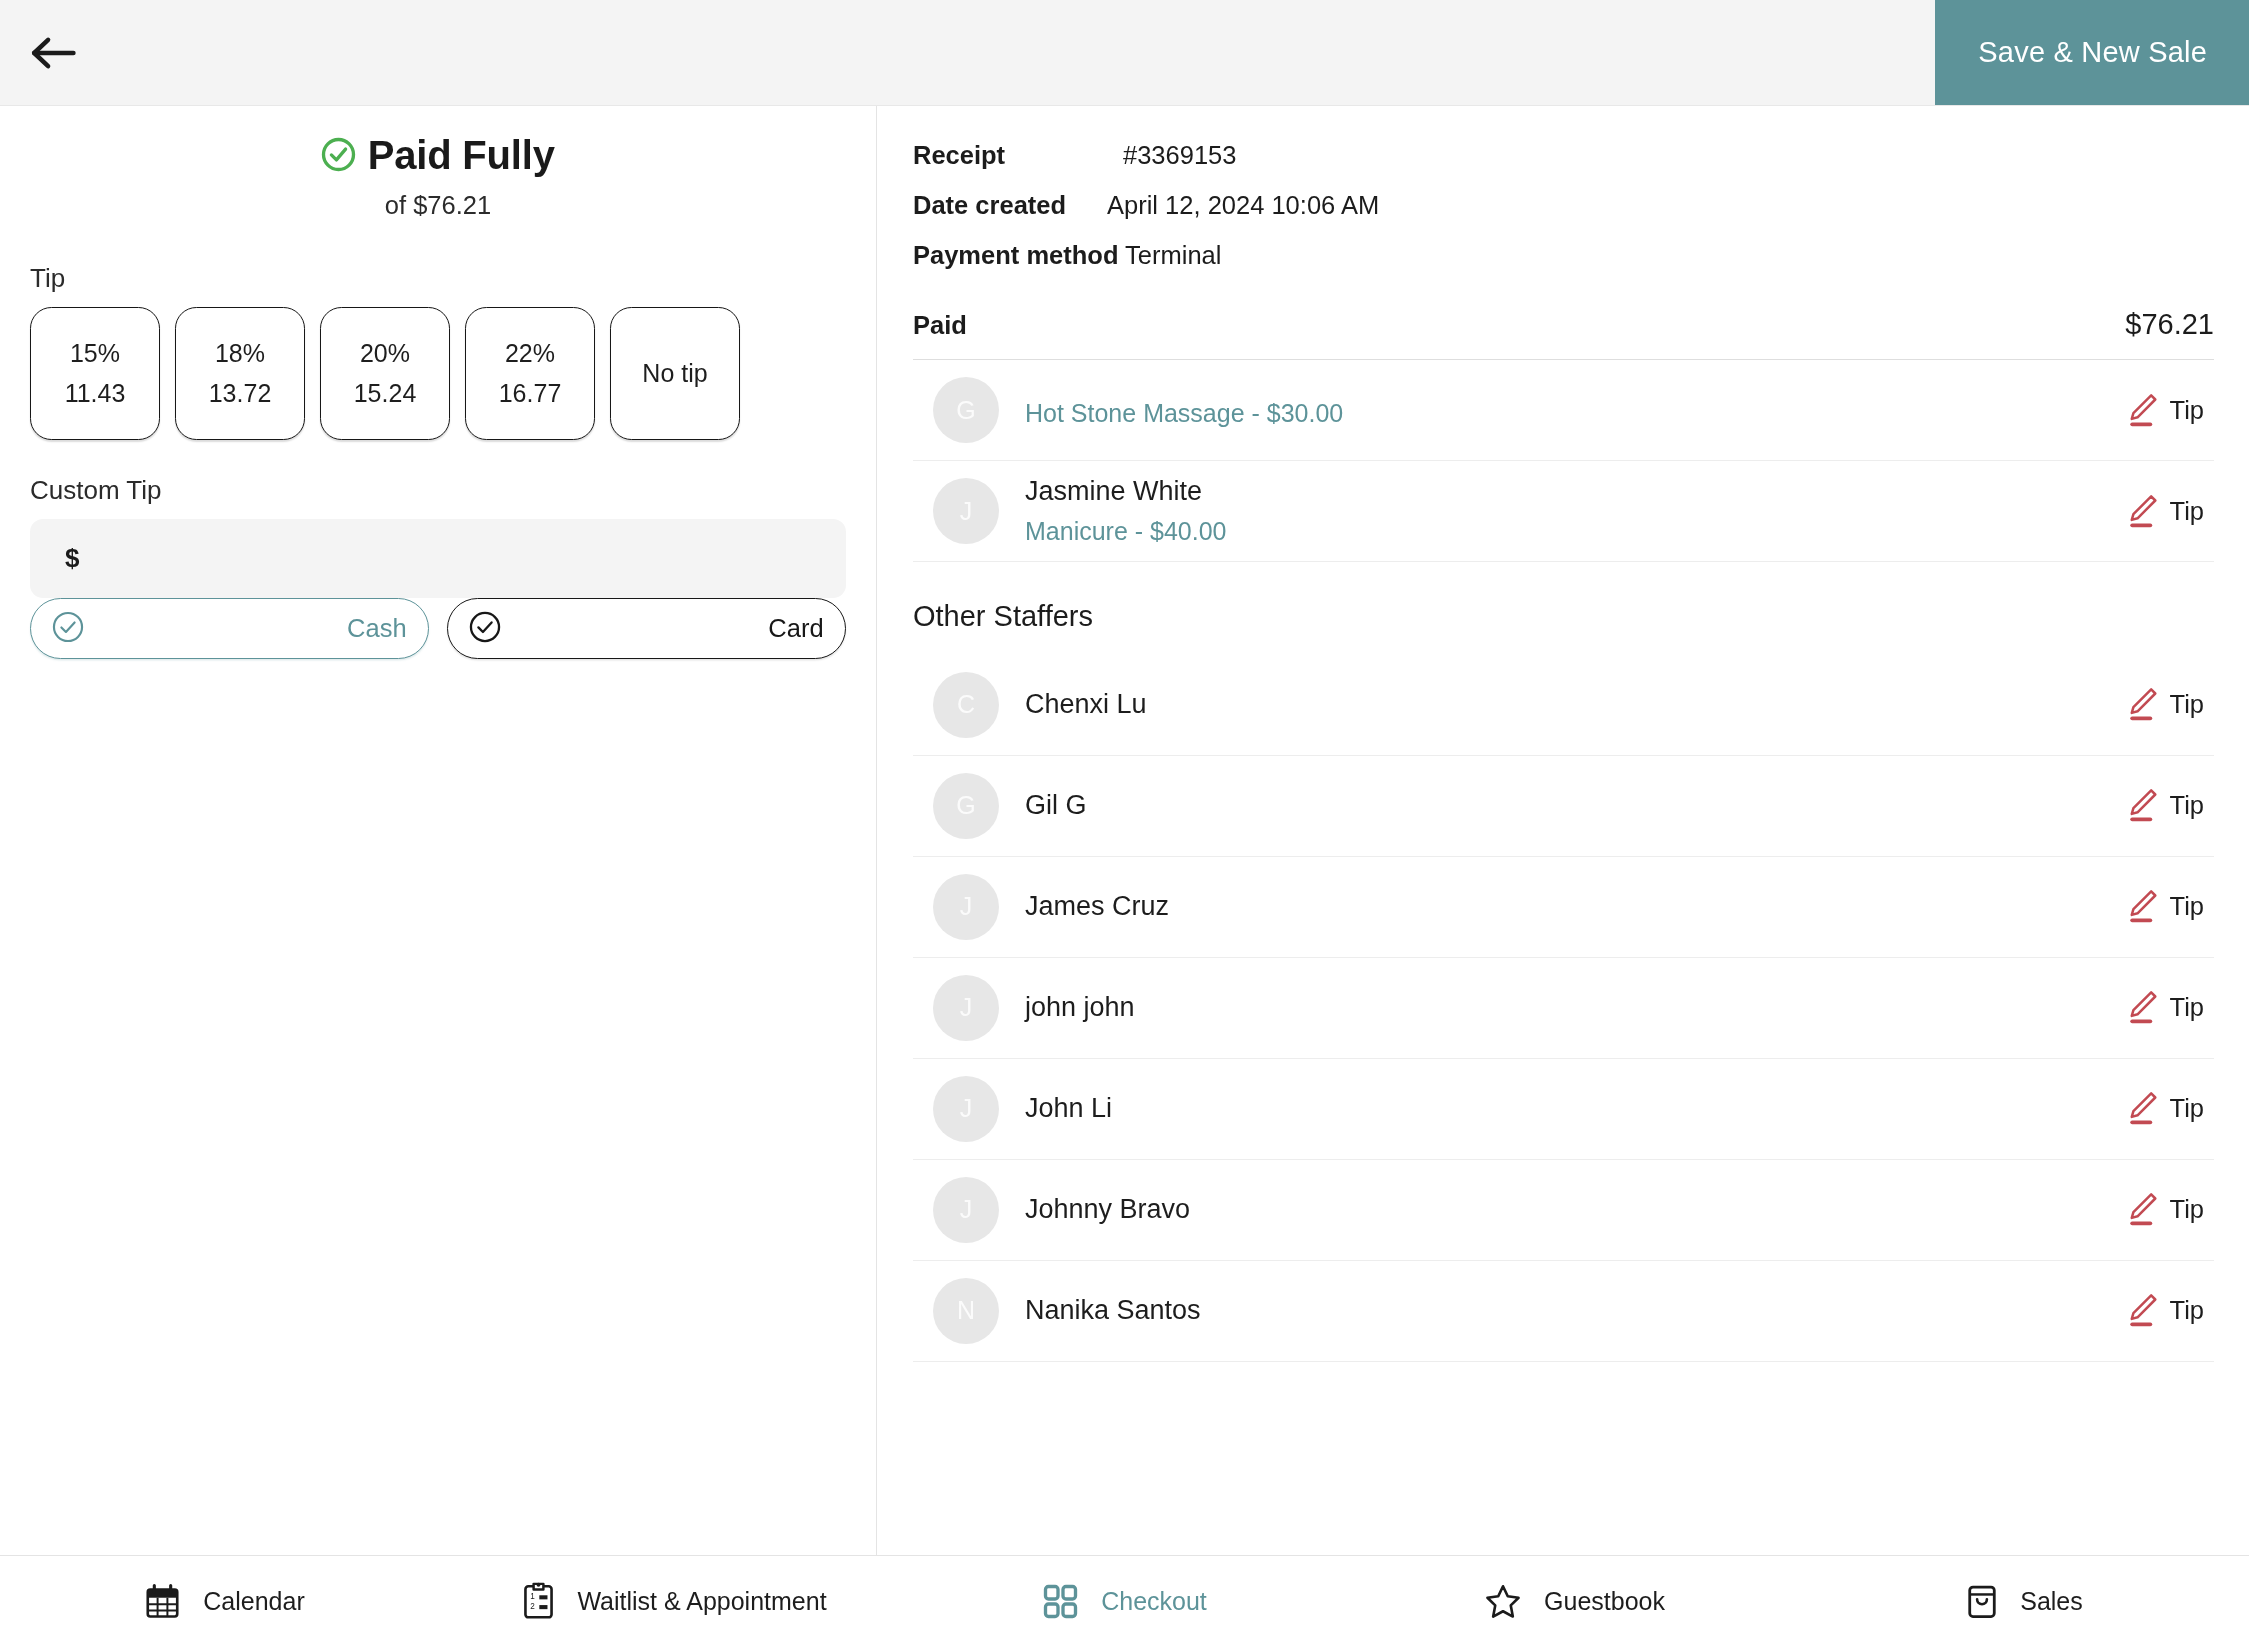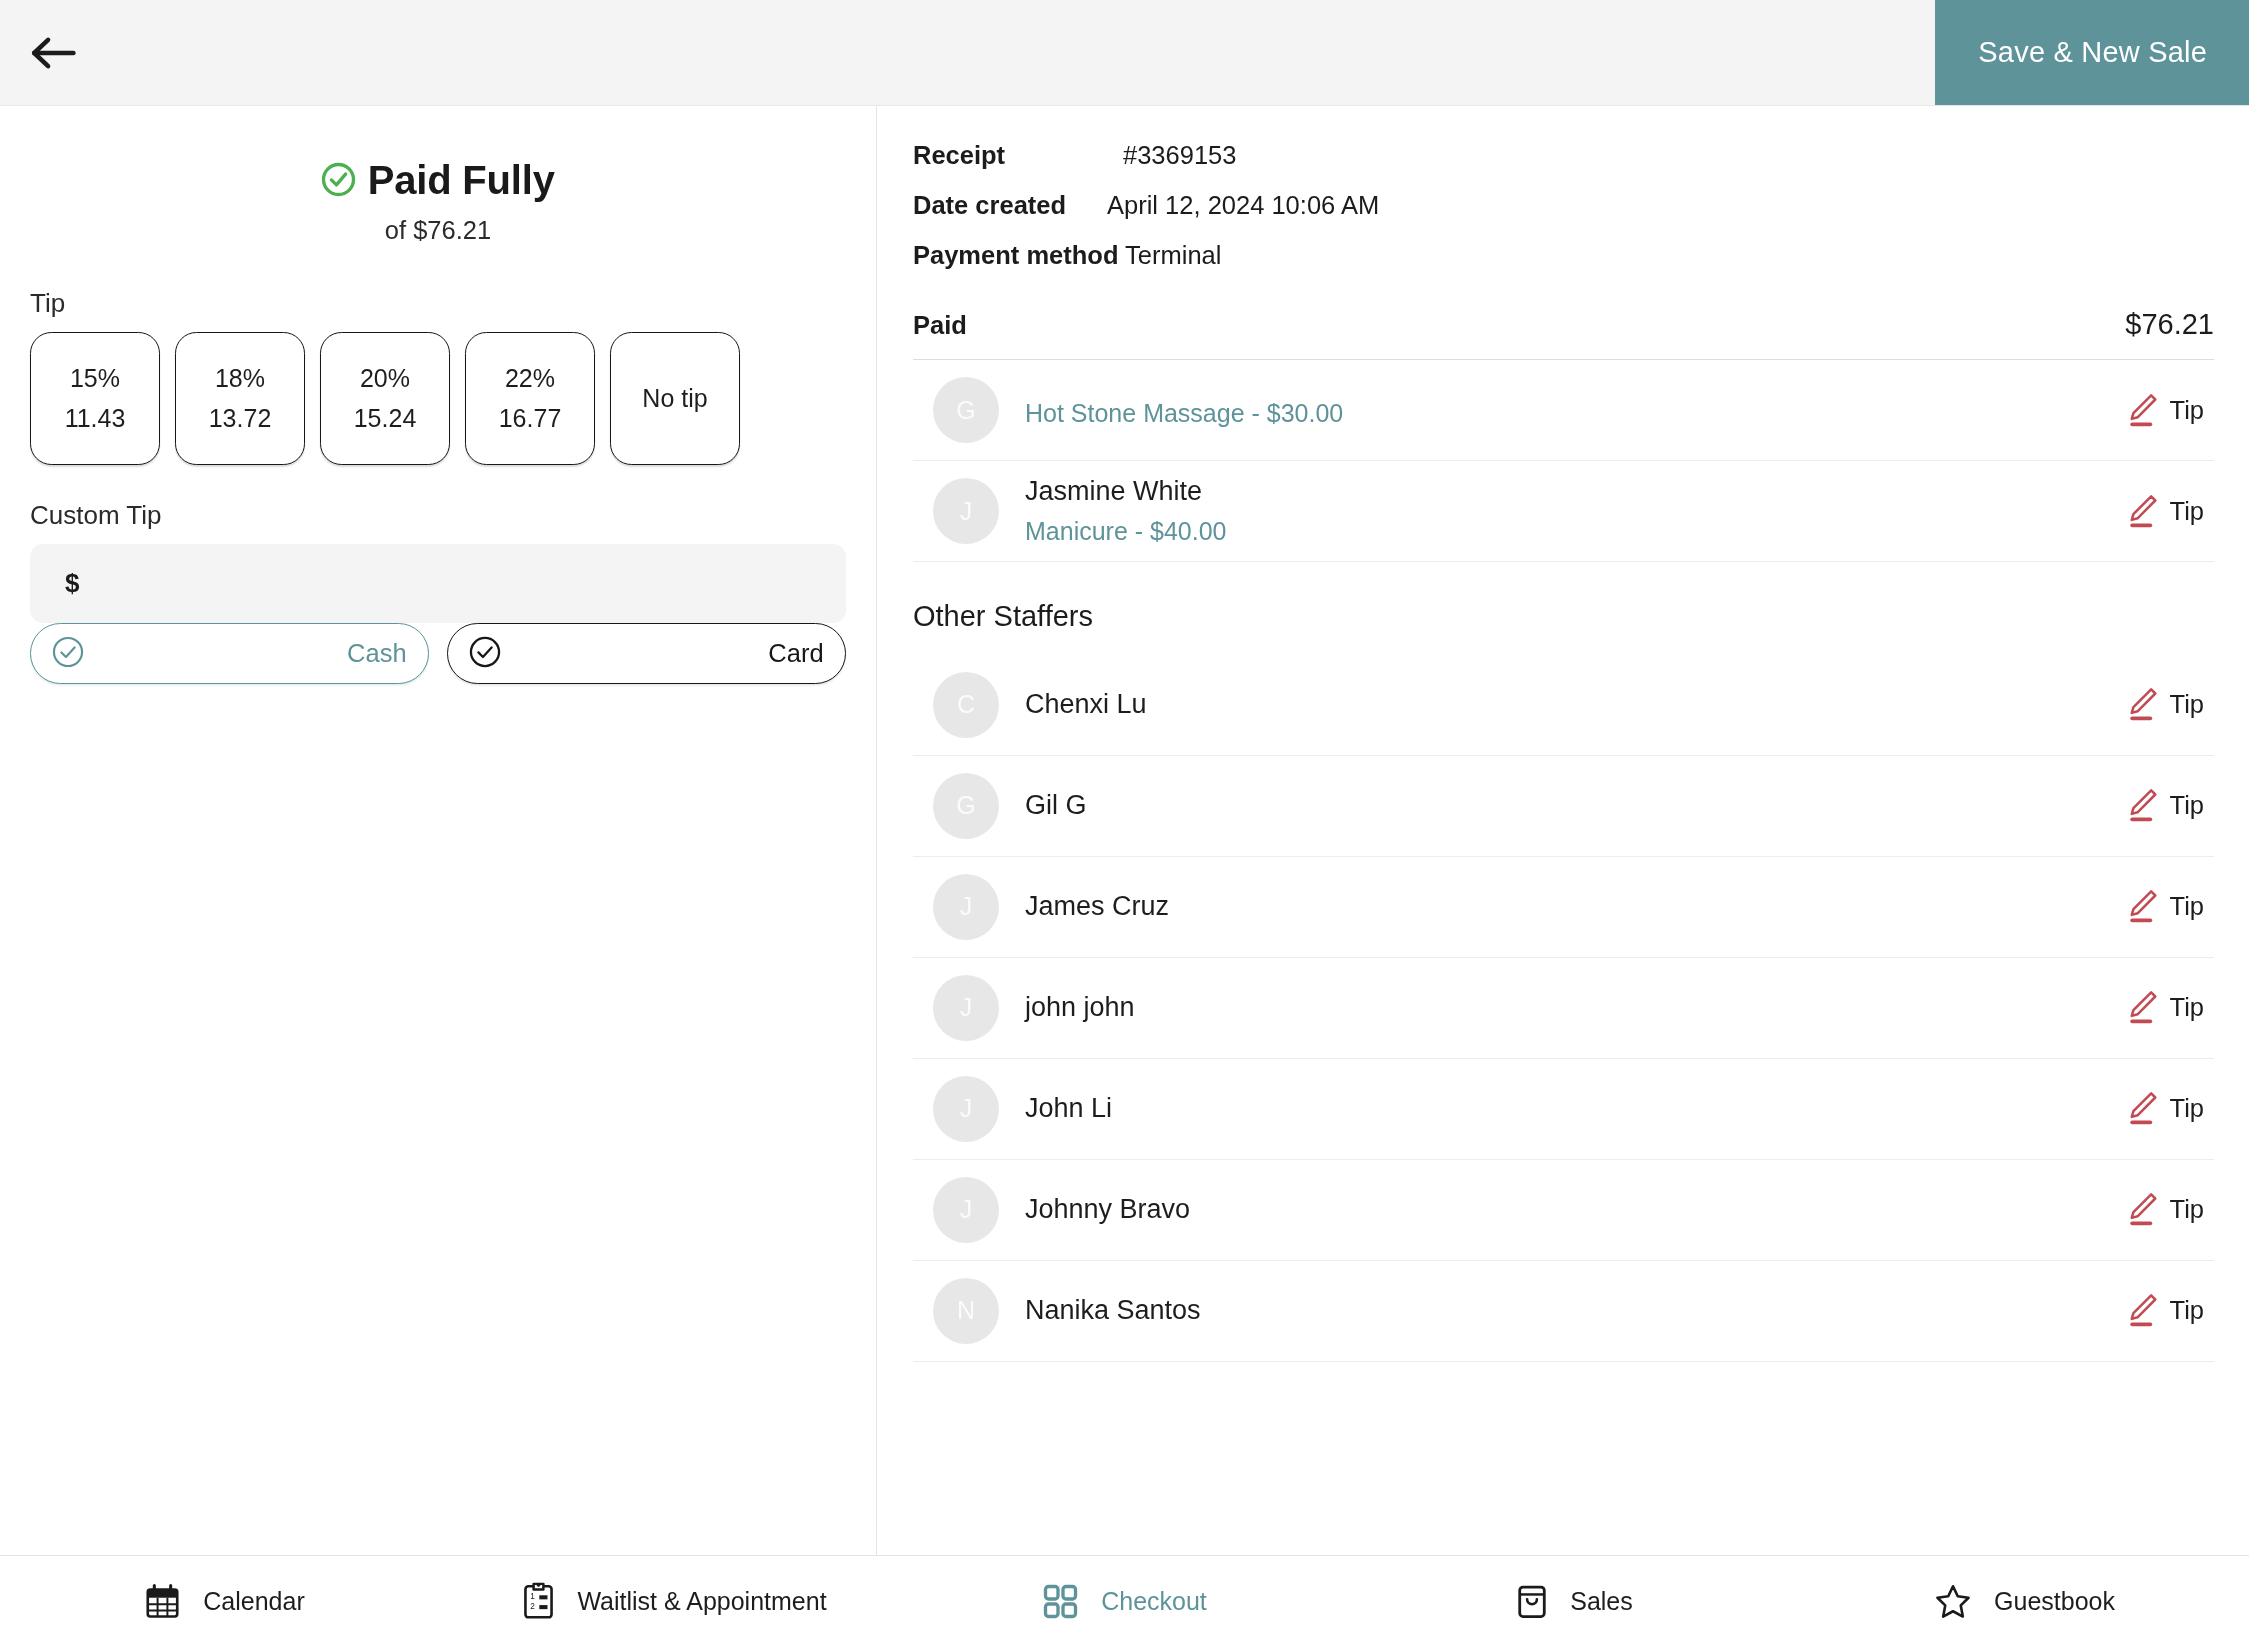--- a/index.html
+++ b/index.html
@@ -64,21 +64,21 @@
     flex: 0 0 877px;
     border-right: 1.6px solid #e4e4e4;
     padding: 23px 30px 0 30px;
     position: relative;
   }
   .paid-head {
     display: flex;
     align-items: center;
     justify-content: center;
     gap: 11.5px;
-    margin-top: 29px;
+    margin-top: 4px;
   }
   .paid-head .check-icon { display: block; flex: 0 0 auto; }
   .paid-title {
     font-size: 40px;
     font-weight: 700;
     letter-spacing: -0.2px;
     color: #1a1a1a;
   }
   .paid-sub {
     text-align: center;
@@ -562,34 +562,34 @@
           <rect x="24" y="3" width="15" height="15" rx="3.5" stroke="#5d9399" stroke-width="4"></rect>
           <rect x="3" y="24" width="15" height="15" rx="3.5" stroke="#5d9399" stroke-width="4"></rect>
           <rect x="24" y="24" width="15" height="15" rx="3.5" stroke="#5d9399" stroke-width="4"></rect>
         </svg>
       </span>
       <span class="nav-label">Checkout</span>
     </div>
 
     <div class="nav-item">
       <span class="nav-icon">
+        <svg width="36" height="36" viewBox="0 0 44 44" fill="none">
+          <path d="M22 4 L27.8 16.2 L41 18 L31.5 27.4 L34 41 L22 34.5 L10 41 L12.5 27.4 L3 18 L16.2 16.2 Z" stroke="#1b1b1b" stroke-width="3.2" stroke-linejoin="round"></path>
+        </svg>
+      </span>
+      <span class="nav-label">Guestbook</span>
+    </div>
+
+    <div class="nav-item">
+      <span class="nav-icon">
         <svg width="30" height="36" viewBox="0 0 36 44" fill="none">
           <rect x="3" y="5" width="30" height="36" rx="4" stroke="#1b1b1b" stroke-width="3.4"></rect>
           <path d="M4 14 H32" stroke="#1b1b1b" stroke-width="3"></path>
           <path d="M12 20 a6 6 0 0 0 12 0" stroke="#1b1b1b" stroke-width="3.2" stroke-linecap="round"></path>
         </svg>
       </span>
       <span class="nav-label">Sales</span>
     </div>
 
-    <div class="nav-item">
-      <span class="nav-icon">
-        <svg width="36" height="36" viewBox="0 0 44 44" fill="none">
-          <path d="M22 4 L27.8 16.2 L41 18 L31.5 27.4 L34 41 L22 34.5 L10 41 L12.5 27.4 L3 18 L16.2 16.2 Z" stroke="#1b1b1b" stroke-width="3.2" stroke-linejoin="round"></path>
-        </svg>
-      </span>
-      <span class="nav-label">Guestbook</span>
-    </div>
-
   </div>
 
 </div>
 
 
 </body></html>

